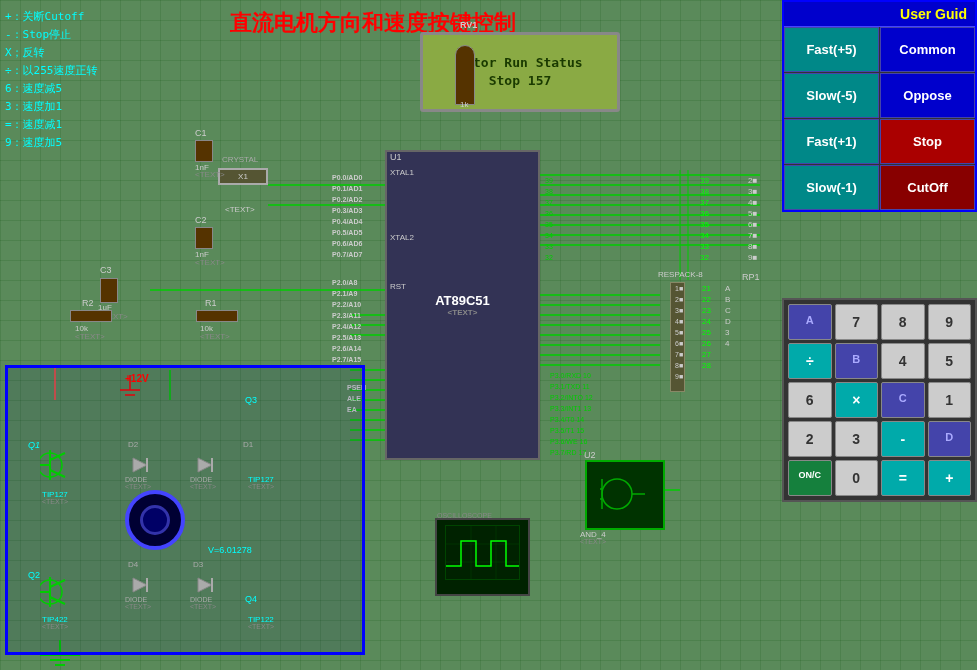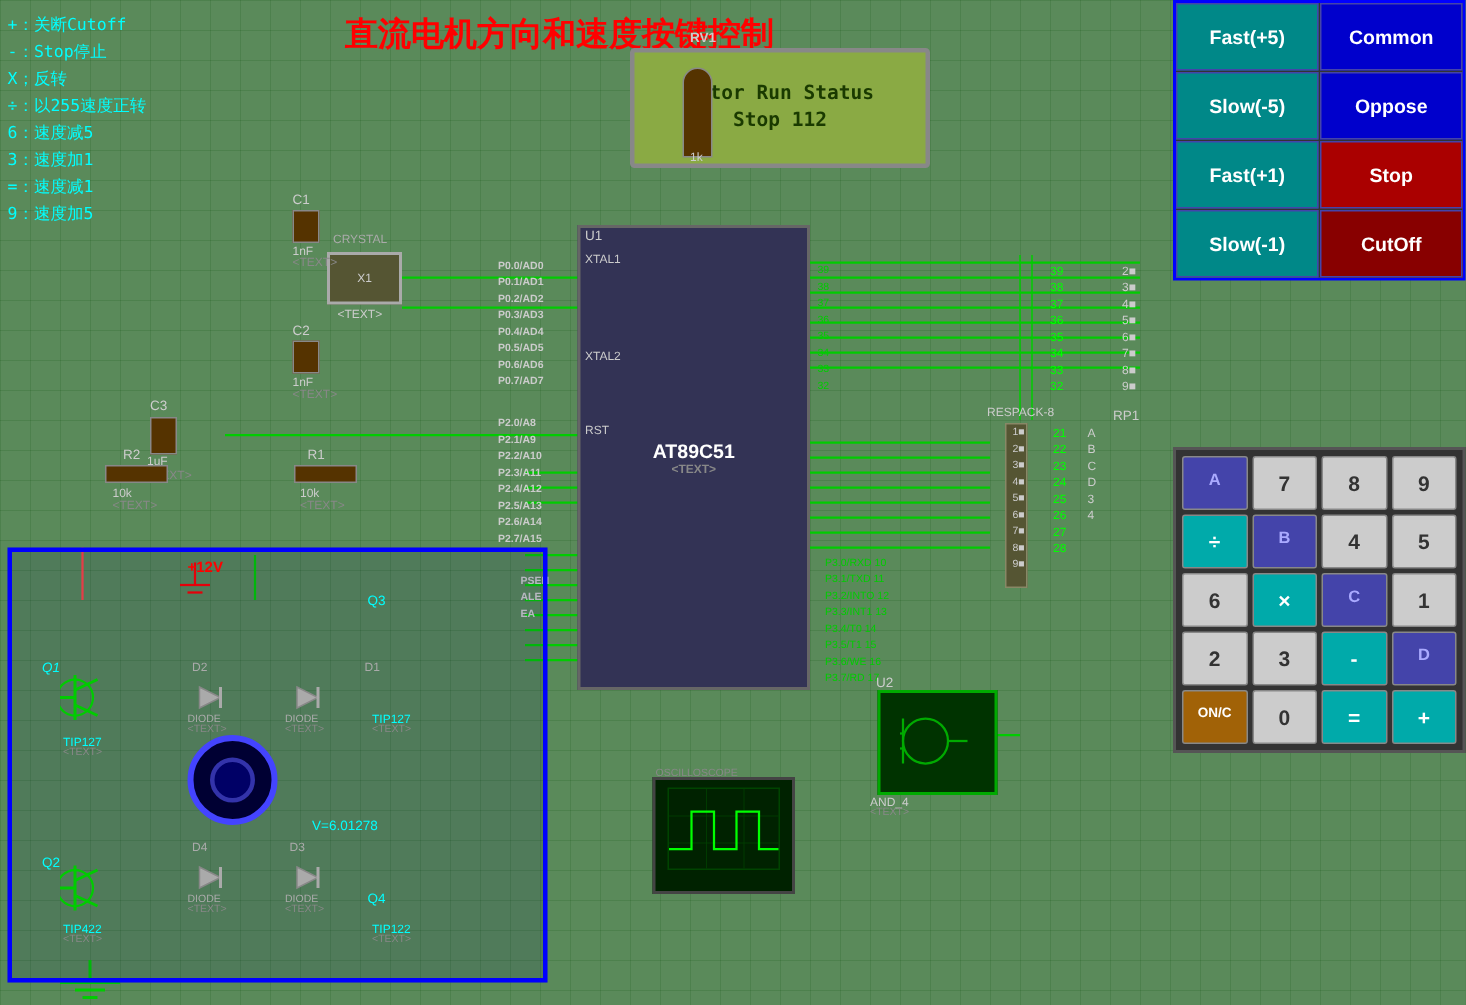--- a/index.html
+++ b/index.html
@@ -129,21 +129,21 @@
       color: #333;
       font-size: 14px;
       font-weight: bold;
       text-align: center;
       padding: 9px 4px;
       border: 1px solid #888;
       border-radius: 2px;
       cursor: pointer;
     }
     .key-btn.teal-key { background-color: #00aaaa; color: white; }
-    .key-btn.red-key { background-color: #a16207; color: white; }
+    .key-btn.red-key { background-color: #15803d; color: white; }
     .key-btn.row-label {
       background-color: #4444aa;
       color: #aaaaff;
       font-size: 11px;
       padding: 9px 2px;
     }
 
     
     .chip-at89 {
       position: absolute;
@@ -185,21 +185,21 @@
       color: #cccccc;
       font-size: 9px;
     }
 
     
     .crystal {
       position: absolute;
       top: 168px;
       left: 218px;
       width: 50px;
-      height: 35px;
+      height: 17px;
       border: 2px solid #aaaaaa;
       background-color: #555533;
       display: flex;
       align-items: center;
       justify-content: center;
       color: #cccccc;
       font-size: 8px;
     }
 
     
@@ -361,29 +361,30 @@
   <div>3：速度加1</div>
   <div>=：速度减1</div>
   <div>9：速度加5</div>
 </div>
 
 <div class="lm-label">LM018L</div>
 
 <div class="lcd-display">
   <div class="lcd-text">
     <div>Motor Run Status</div>
-    <div>Stop    112</div>
+    <div>Stop    157</div>
   </div>
 </div>
 
 <div style="position:absolute;top:20px;left:460px;color:#cccccc;font-size:9px;font-weight:bold;">RV1</div>
 <div style="position:absolute;top:45px;left:455px;width:20px;height:60px;background:#553300;border:1px solid #888;border-radius:10px 10px 0 0;"></div>
 <div style="position:absolute;top:100px;left:460px;color:#cccccc;font-size:8px;">1k</div>
 
 <div class="user-guide">
+  <div class="user-guide-title">User Guid</div>
   <div class="guide-grid">
     <div class="guide-cell teal">Fast(+5)</div>
     <div class="guide-cell">Common</div>
     <div class="guide-cell teal">Slow(-5)</div>
     <div class="guide-cell">Oppose</div>
     <div class="guide-cell teal">Fast(+1)</div>
     <div class="guide-cell red-cell">Stop</div>
     <div class="guide-cell teal">Slow(-1)</div>
     <div class="guide-cell dark-red">CutOff</div>
   </div>

